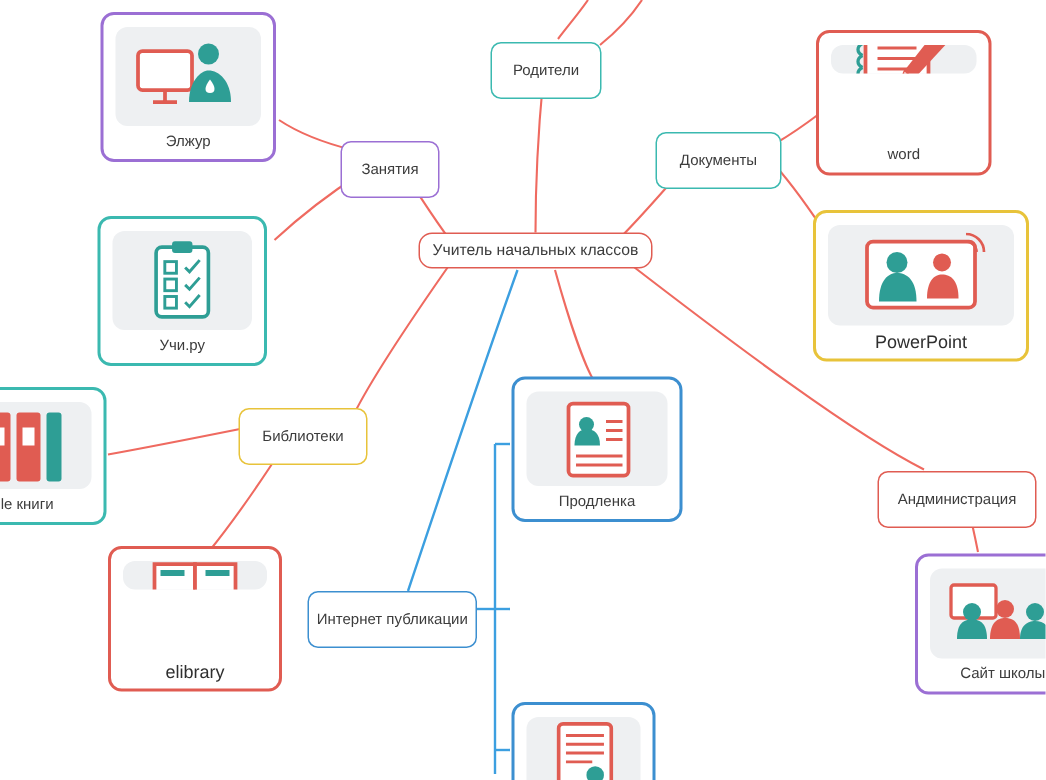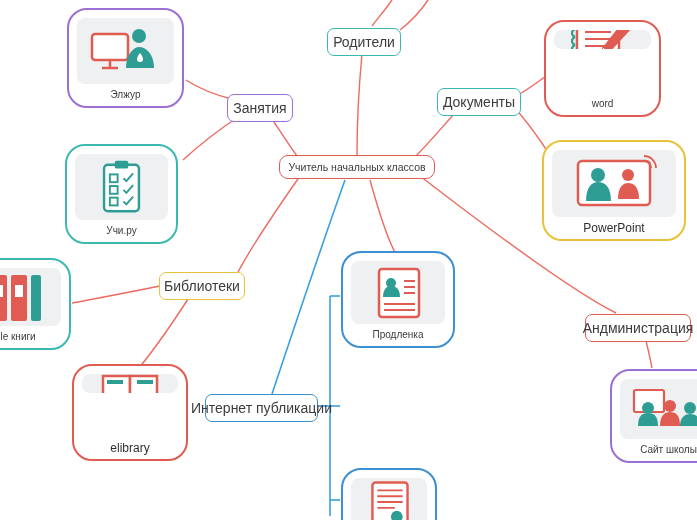--- a/index.html
+++ b/index.html
@@ -10,35 +10,35 @@
   }
   #canvas{position:absolute;left:0;top:0;width:697px;height:520px;}
   svg.links{position:absolute;left:0;top:0;width:697px;height:520px;}
 
   .node{position:absolute;box-sizing:border-box;}
 
   
   .pill{
     border-radius:7px;border:1px solid #d9534f;background:#ffffff;
     display:flex;align-items:center;justify-content:center;
-    font-size:14px;color:#3c3c3c;white-space:nowrap;padding:0 8px;
-    height:28px;
+    font-size:10px;color:#3c3c3c;white-space:nowrap;padding:0 8px;
+    height:38px;
   }
   .pill.center{
     border-color:#e05c52;border-radius:9px;height:24px;font-size:10.5px;
   }
   .pill.purple{border-color:#9b6fd4;}
   .pill.teal{border-color:#3bb9b0;}
   .pill.yellow{border-color:#e8c33a;}
   .pill.blue{border-color:#3c8fd0;}
   .pill.red{border-color:#e05c52;}
 
   
   .card{
-    border-radius:20px;border:2px solid #cccccc;background:#ffffff;
+    border-radius:9px;border:2px solid #cccccc;background:#ffffff;
     display:flex;flex-direction:column;align-items:center;
     padding:8px 8px 4px 8px;box-sizing:border-box;
   }
   .card .thumb{
     background:#eef0f2;border-radius:8px;width:100%;flex:1 1 auto;
     display:flex;align-items:center;justify-content:center;overflow:hidden;
   }
   .card .cap{
     font-size:10px;color:#3c3c3c;margin-top:4px;white-space:nowrap;
     text-align:center;line-height:14px;

